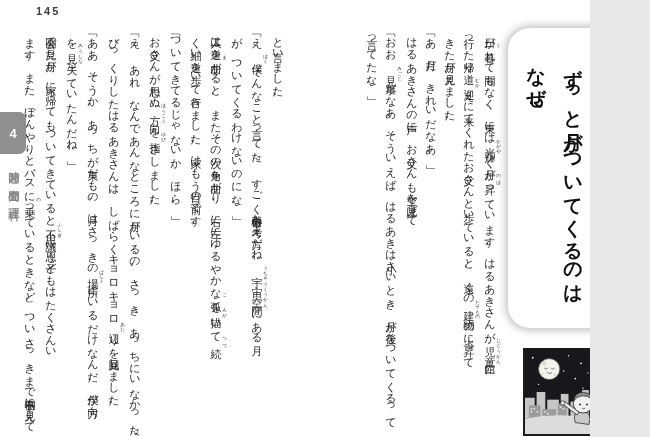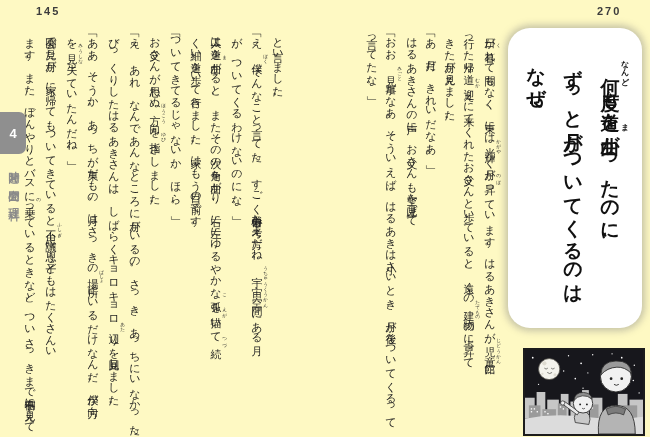--- a/index.html
+++ b/index.html
@@ -1,17 +1,17 @@
 <!DOCTYPE html>
 <html><head>
 <meta charset="utf-8">
 <style>
   html,body{margin:0;padding:0;background:#e8e8e8;}
   .stage{
-    position:relative;width:650px;height:437px;background:#fef9c3;overflow:hidden;
+    position:relative;width:590px;height:437px;background:#ffffff;overflow:hidden;
     font-family:"Liberation Serif","DejaVu Serif",serif;color:#1f1f1f;
   }
   .vtext{writing-mode:vertical-rl;text-orientation:mixed;}
   .pagenum{
     position:absolute;top:5px;font-family:"Liberation Sans","DejaVu Sans",sans-serif;
     font-size:11px;font-weight:700;color:#3c3c3c;letter-spacing:2px;
   }
   .pagenum-left{left:36px;}
   .pagenum-right{left:597px;}
 

